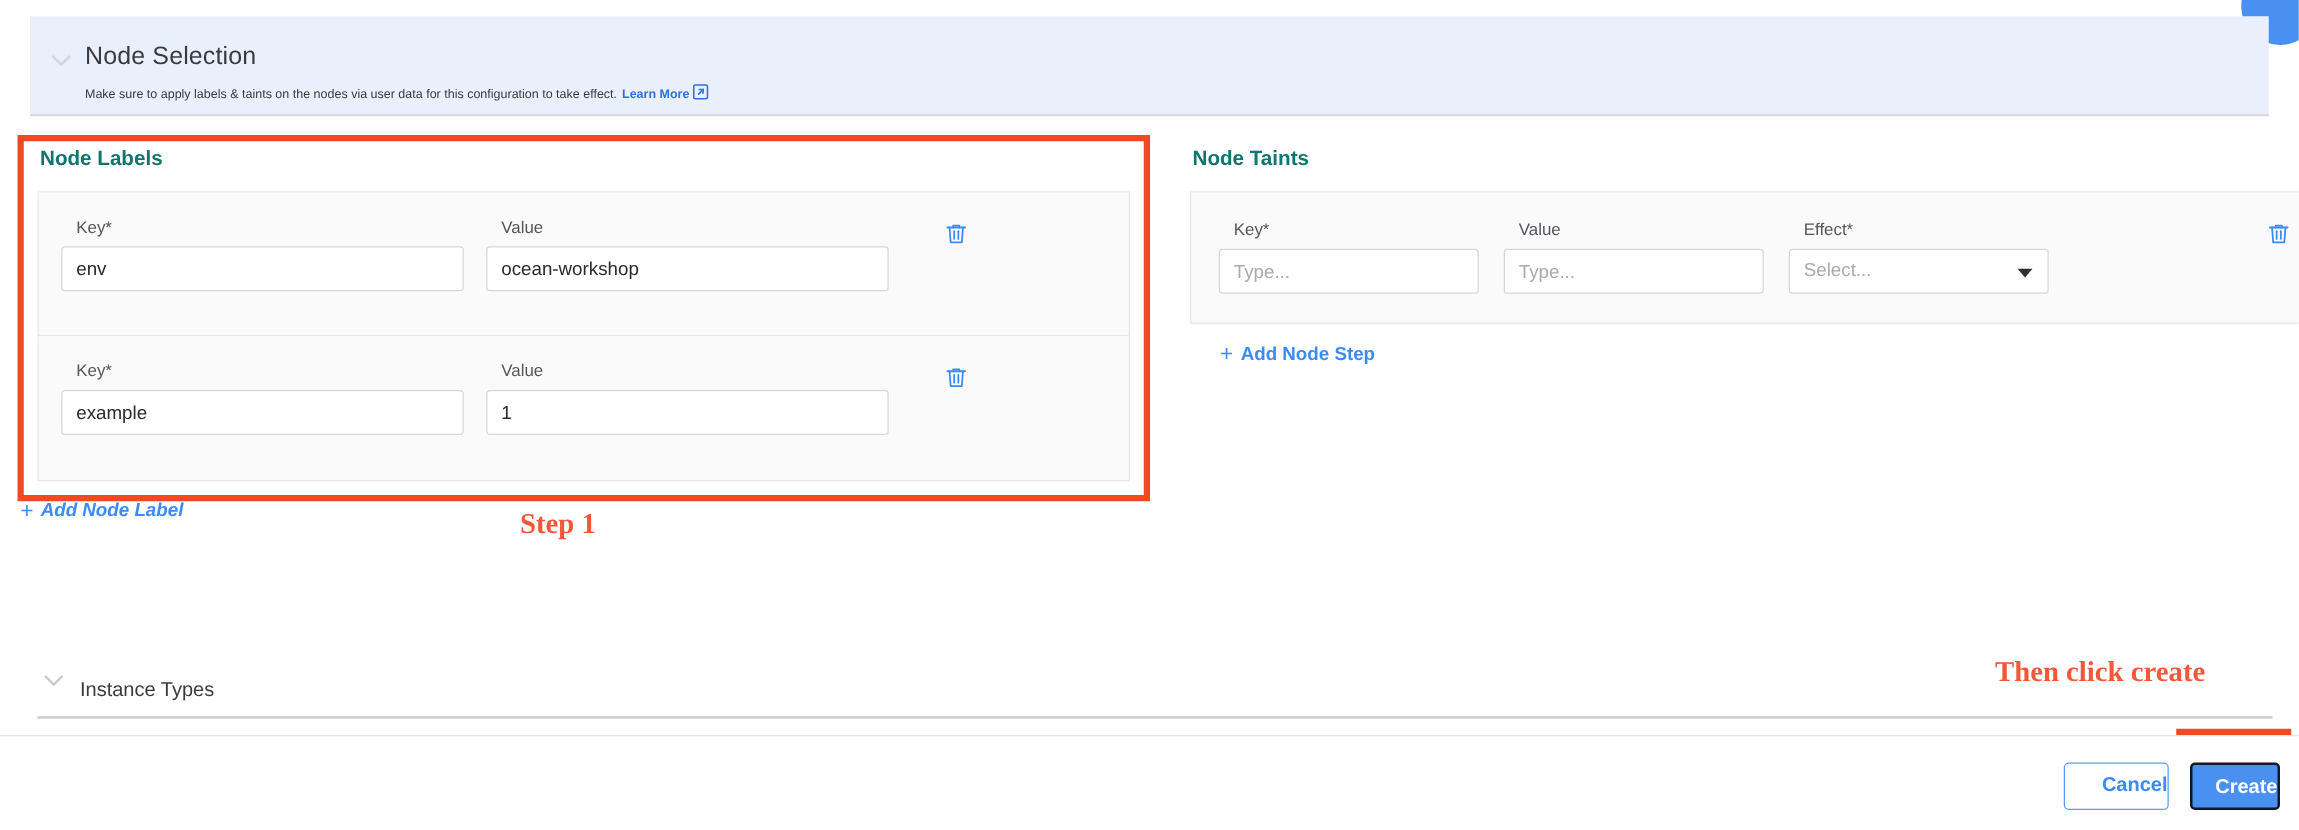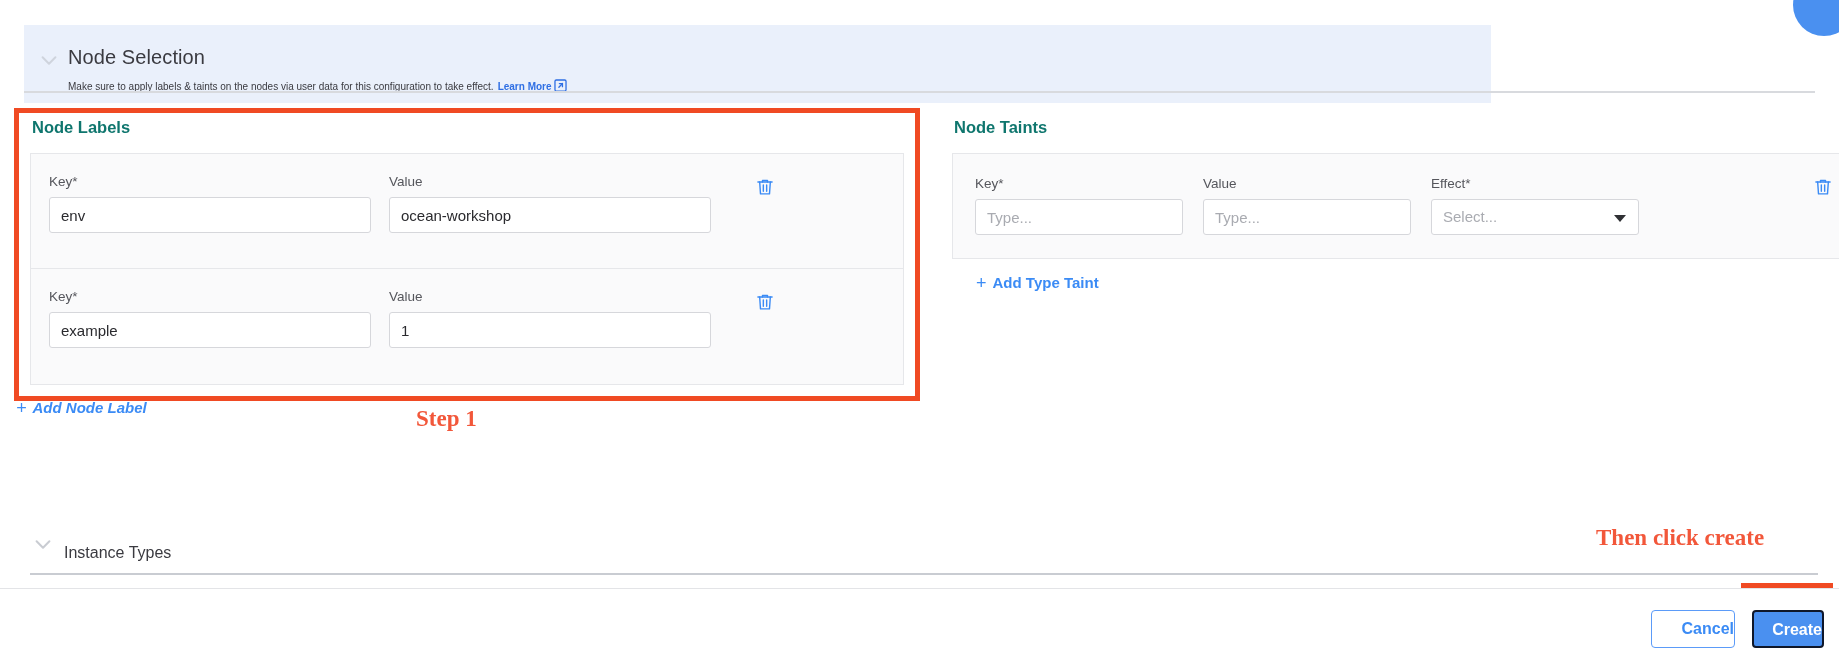--- a/index.html
+++ b/index.html
@@ -14,22 +14,22 @@
     overflow: hidden;
     font-family: "Liberation Sans", sans-serif;
     color: #2a2a2e;
     -webkit-font-smoothing: antialiased;
   }
 
   
   .notice {
     position: absolute;
     left: 24px;
-    top: 25px;
-    width: 1467px;
+    top: 13px;
+    width: 1791px;
     height: 78px;
     background: #eaf0fb;
     box-sizing: border-box;
     padding: 14px 0 0 0;
   }
   .notice-chevron {
     position: absolute;
     left: 14px;
     top: 24px;
     width: 22px;
@@ -120,20 +120,21 @@
 
   .field {
     position: absolute;
     top: 20px;
   }
   .field-label {
     font-size: 13.5px;
     color: #55565c;
     margin-bottom: 8px;
     display: block;
+    margin-left: 12px;
   }
   .field input {
     box-sizing: border-box;
     width: 100%;
     height: 36px;
     border: 1px solid #d6d7db;
     border-radius: 3px;
     background: #ffffff;
     padding: 0 11px;
     font-family: "Liberation Sans", sans-serif;
@@ -391,21 +392,21 @@
           <polyline points="3.5,6 20.5,6"></polyline>
           <path d="M9 6V4.2h6V6"></path>
           <path d="M5.6 6l1 14.2h10.8L18.4 6"></path>
           <line x1="10" y1="9.6" x2="10" y2="17"></line>
           <line x1="14" y1="9.6" x2="14" y2="17"></line>
         </svg>
     </span>
   </div>
 
   <div class="add-link" style="margin-left:24px;">
-    <span class="plus">+</span><span>Add Type Taint</span>
+    <span class="plus">+</span><span>Add Node Step</span>
   </div>
 </div>
 
 <div class="anno-box anno-labels"></div>
 <div class="anno-text anno-step1">Step 1</div>
 <div class="anno-text anno-then">Then click create</div>
 <div class="anno-box anno-create"></div>
 
 <div class="instance-sec">
   <span class="inst-chevron">

